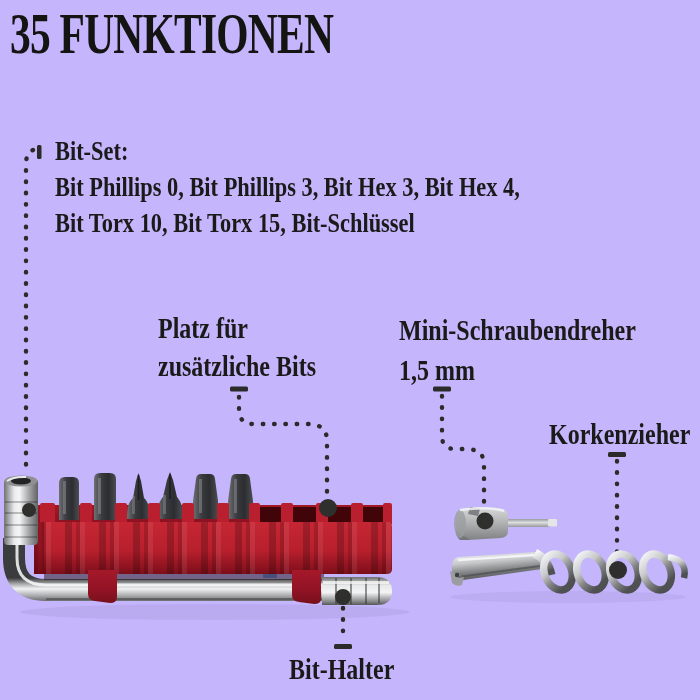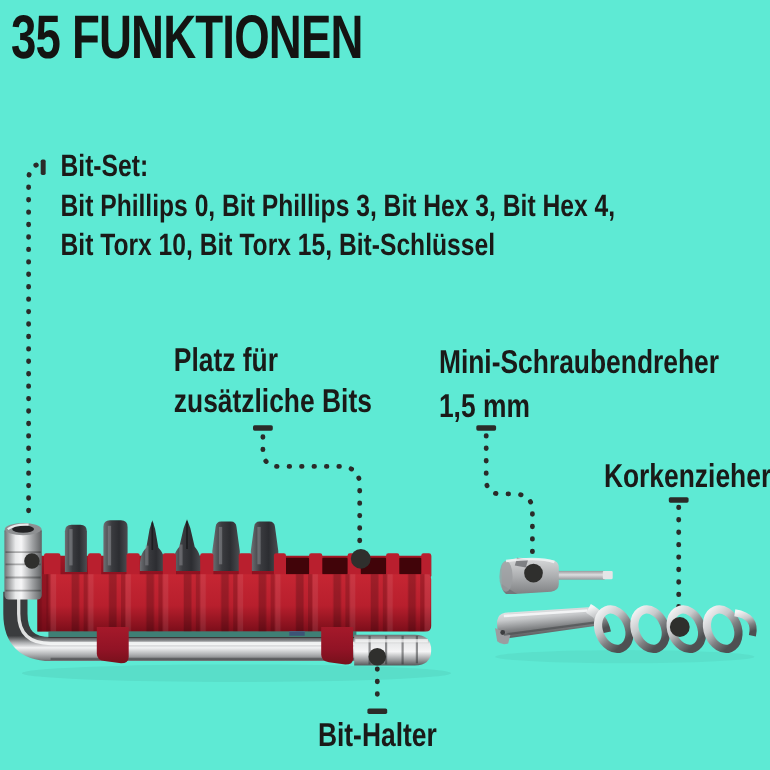--- a/index.html
+++ b/index.html
@@ -1,17 +1,17 @@
 <!DOCTYPE html>
 <html><head>
 <meta charset="utf-8">
 <style>
   html,body{margin:0;padding:0;background:#ffffff;}
-  .stage{position:relative;width:700px;height:700px;background:#5eead4;overflow:hidden;
-         font-family:Liberation Sans, sans-serif;color:#1a1a18;}
+  .stage{position:relative;width:700px;height:700px;background:#c4b5fd;overflow:hidden;
+         font-family:Liberation Serif, serif;color:#1a1a18;}
   .art{position:absolute;left:0;top:0;width:700px;height:700px;}
   .page-title{position:absolute;left:10px;top:6px;font-size:56px;font-weight:bold;
       letter-spacing:-1px;white-space:nowrap;transform:scaleX(.74);transform-origin:left top;
       line-height:1;color:#141412;}
   .callout{position:absolute;font-weight:bold;white-space:nowrap;
       transform:scaleX(.8);transform-origin:left top;color:#1a1a18;}
   .bitset{left:55px;top:133px;font-size:28px;line-height:36px;}
   .platz{left:158px;top:309px;font-size:30px;line-height:38px;}
   .mini{left:399px;top:310px;font-size:30px;line-height:40px;}
   .kork{left:549px;top:417px;font-size:30px;line-height:34px;}

